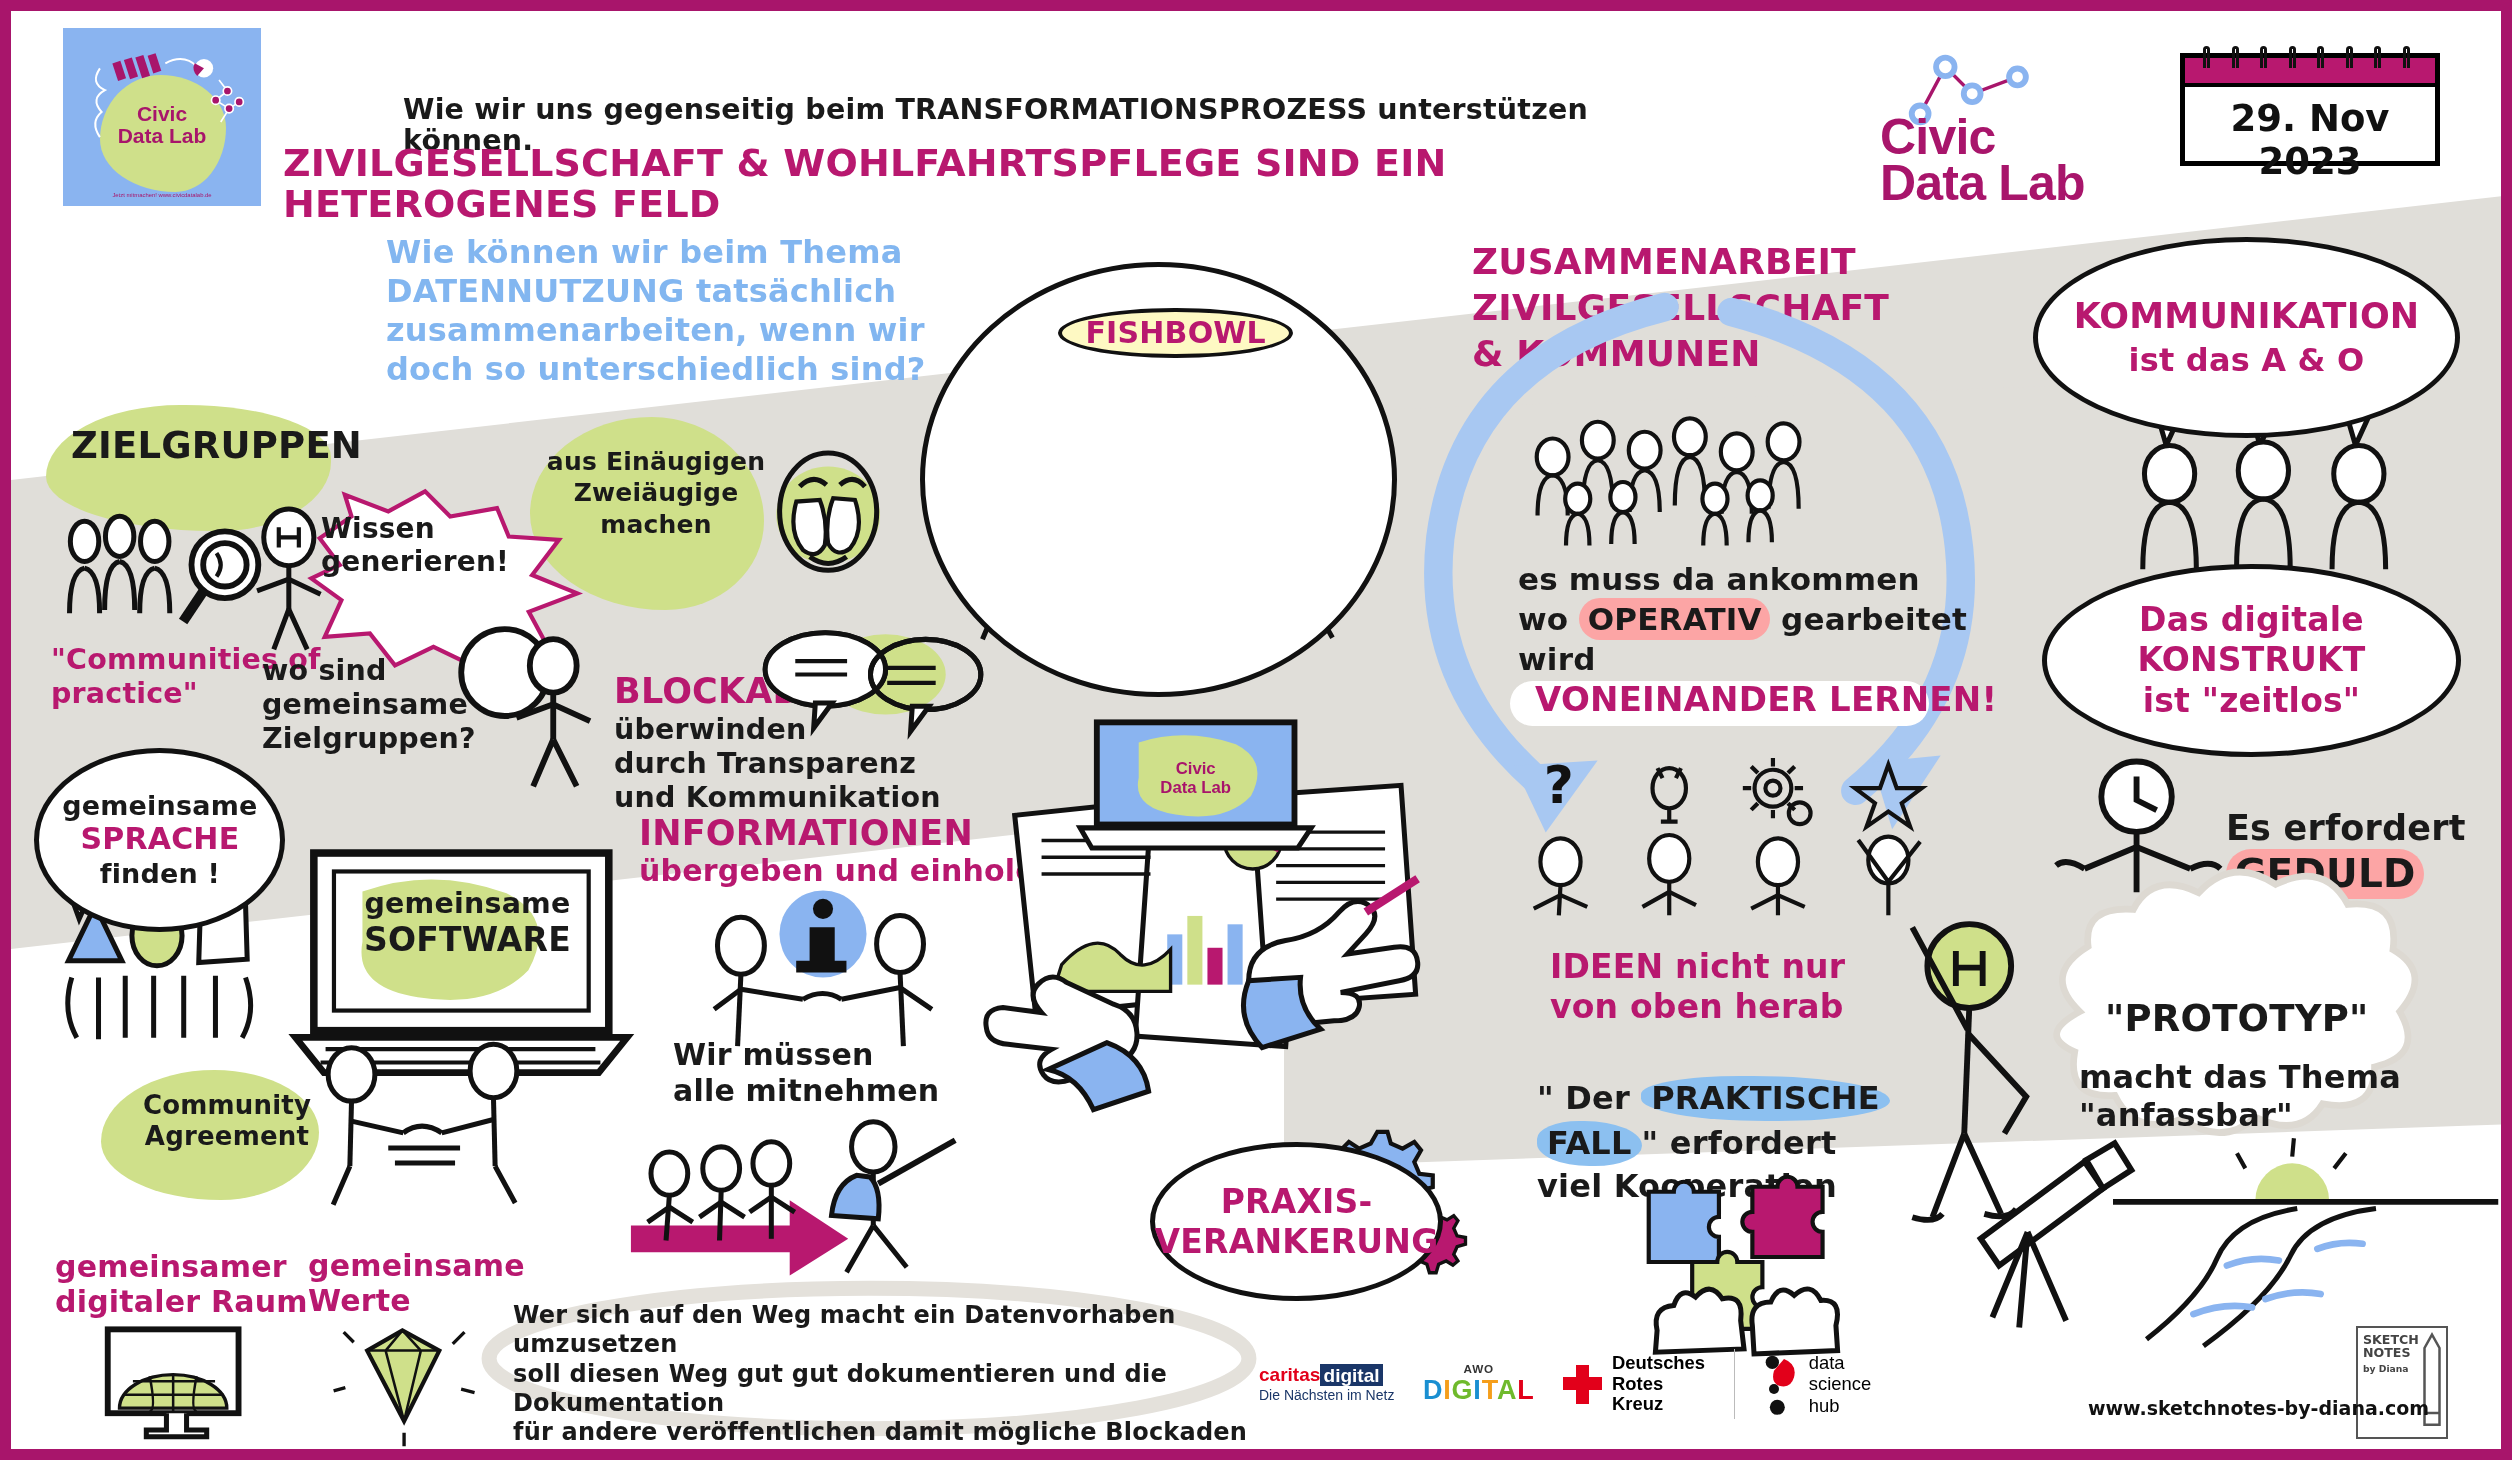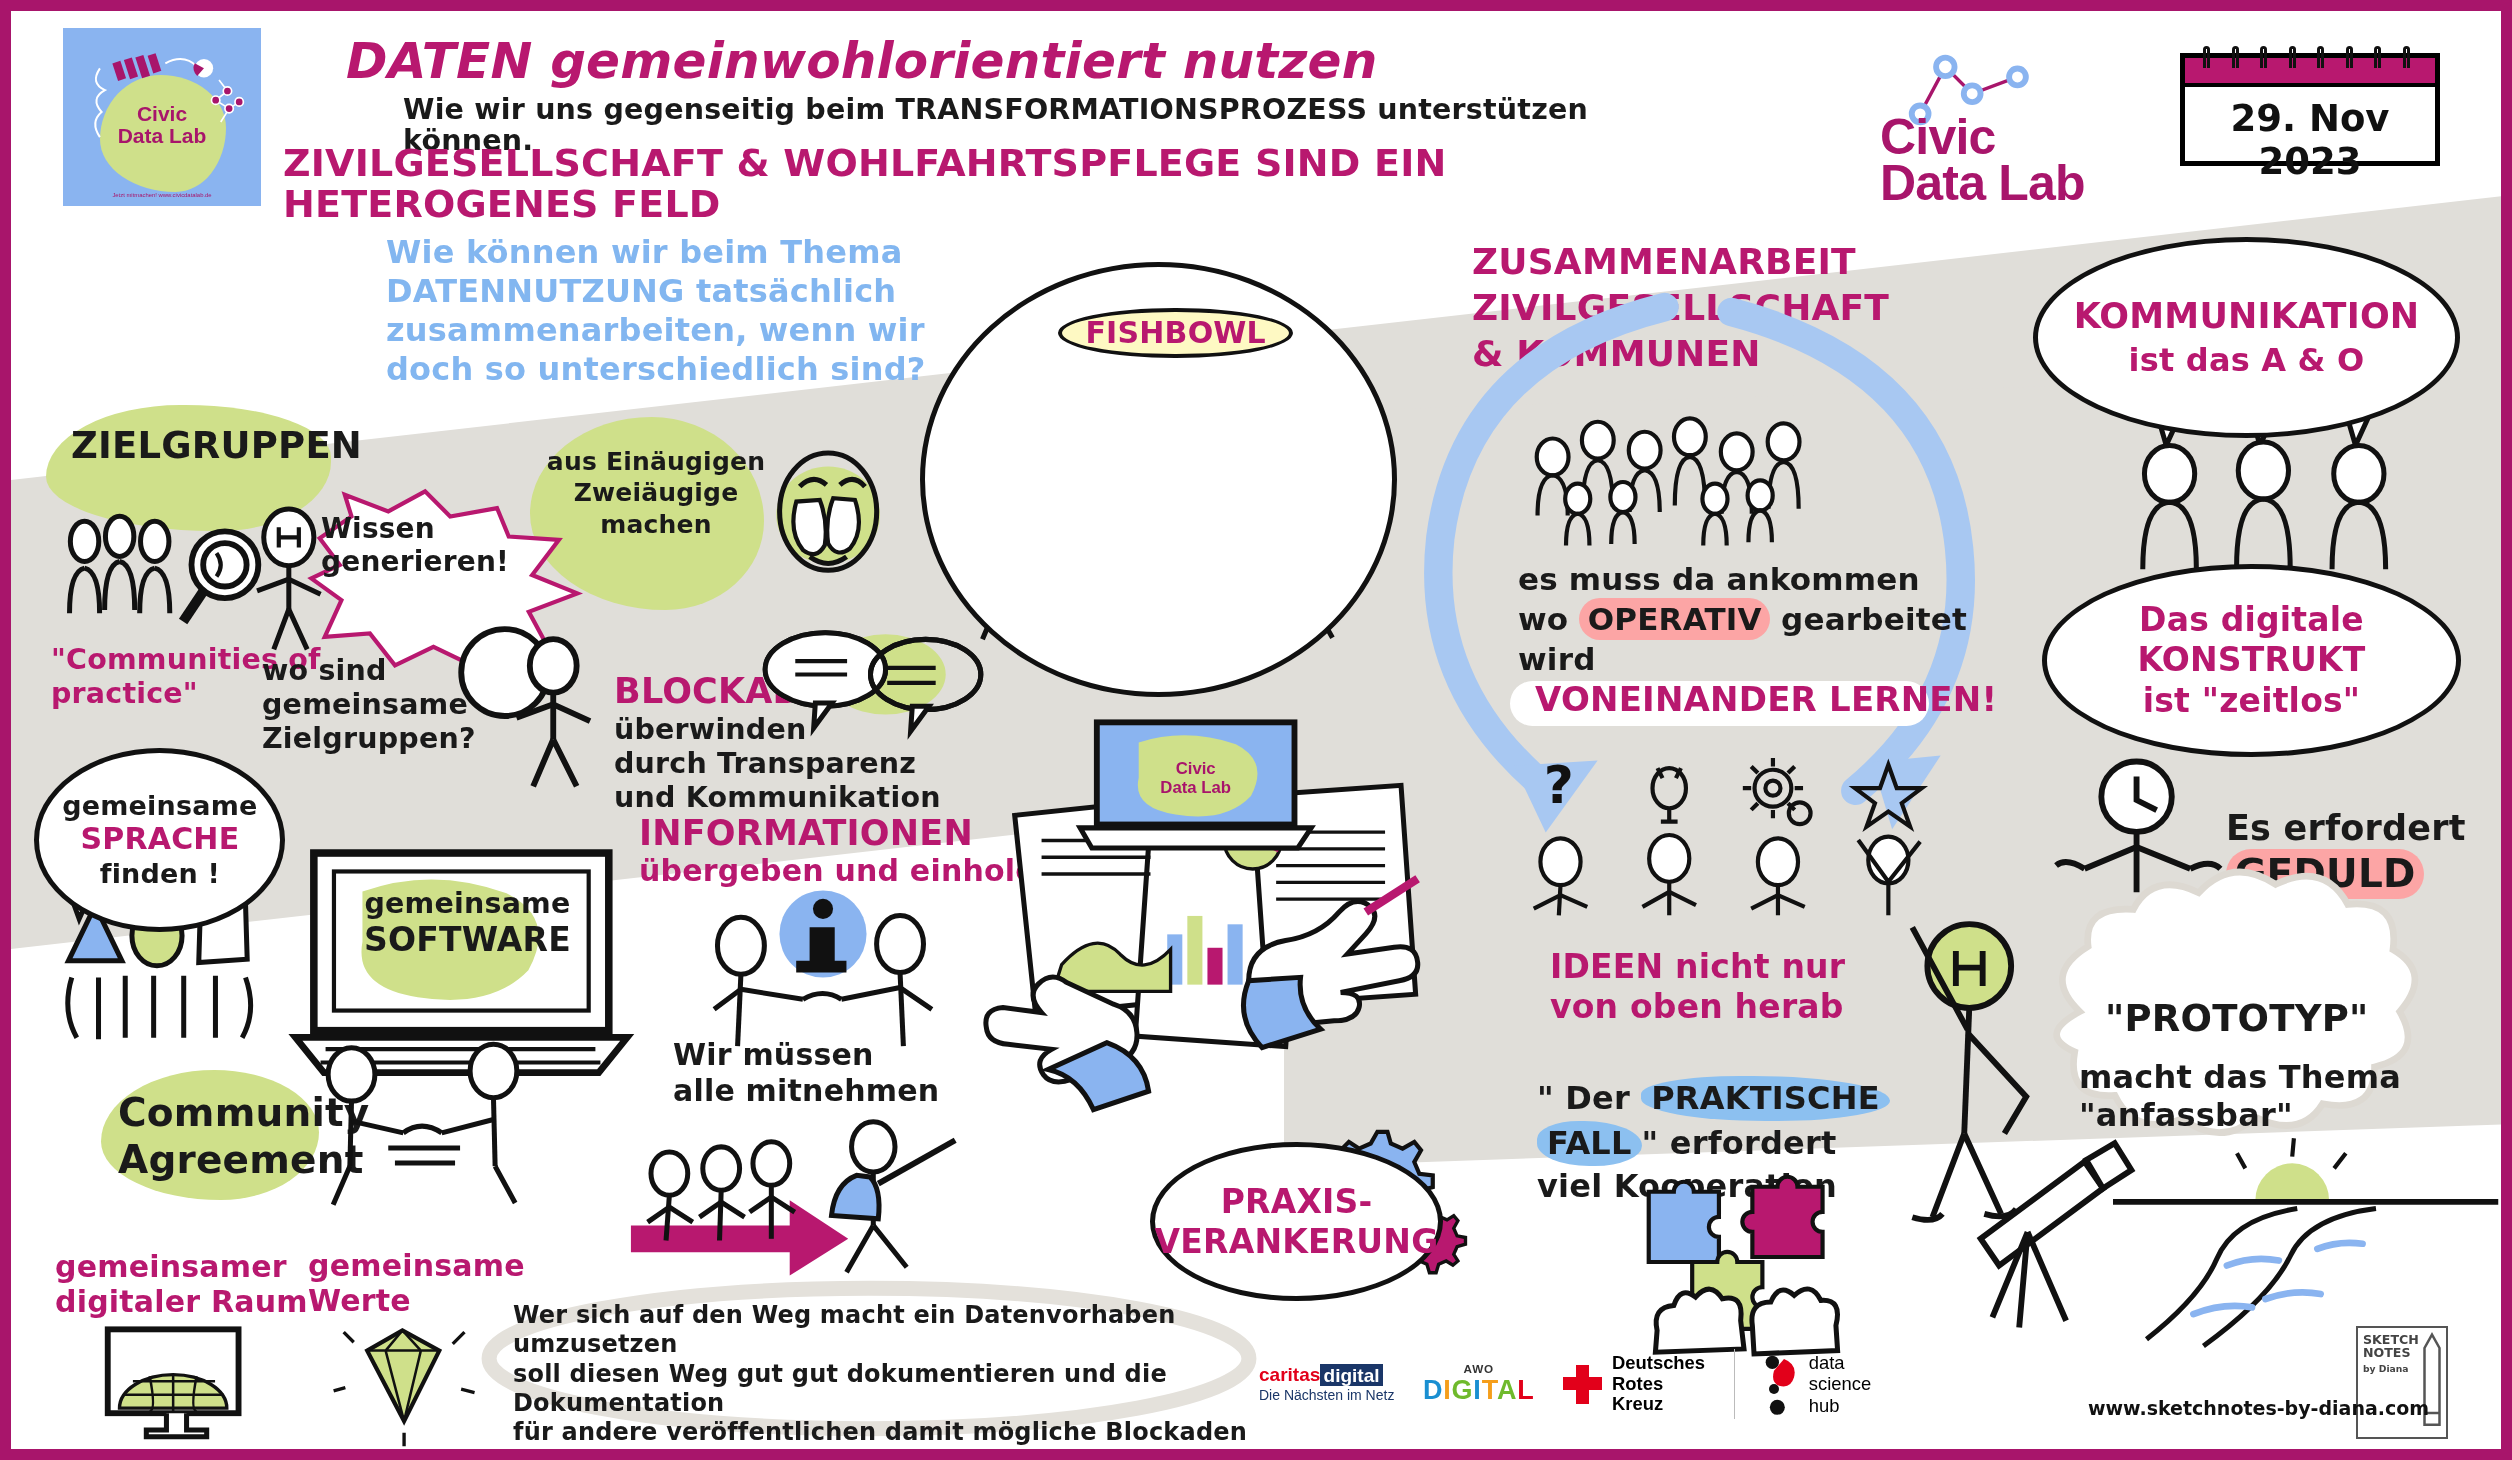--- a/index.html
+++ b/index.html
@@ -181,21 +181,20 @@
           <circle cx="210" cy="88" r="5"></circle>
       </g>
       <path d="M44 48 q-12 18 6 26 q-18 10 -4 26 q-14 12 -2 30" stroke="#fff" stroke-width="2.4" fill="none"></path>
     </svg>
     <div class="lb-text">
       <span>Civic</span><br><span>Data Lab</span>
     </div>
     <div class="lb-sub">Jetzt mitmachen! www.civicdatalab.de</div>
   </div>
 
-  <div class="layer hw pink" style="left:335px;top:23.4px;width:1089px;font-size:50px;font-style:italic;">DATEN gemeinwohlorientiert nutzen</div>
 
   <div class="layer hw" style="left:348px;top:84px;width:1256px;font-size:28.5px;margin-left:44px;">Wie wir uns gegenseitig beim TRANSFORMATIONSPROZESS unterstützen können.</div>
 
   <div class="layer hw pink cap" style="left:272px;top:132px;width:1465px;font-size:38px;">ZIVILGESELLSCHAFT &amp; WOHLFAHRTSPFLEGE sind ein HETEROGENES FELD</div>
 
   <div id="cdl-logo-right">
     <svg width="193" height="59" style="display:block;margin-left:20px;" viewBox="0 0 230 70">
       <g stroke="#a8156b" stroke-width="4" fill="none">
         <path d="M24 70 L54 14 L86 46 L140 26"></path>
       </g>
@@ -665,21 +664,21 @@
         <path d="M404 168 q26 -10 54 -6"></path>
     </g>
     <g stroke="#111" stroke-width="7" fill="#fff">
       <path d="M2 156 L126 64 L148 96 L24 188 Z"></path>
       <path d="M128 62 L162 42 L182 74 L148 96 Z"></path>
       <path d="M58 148 L48 262 M58 148 L104 254 M58 148 L16 250"></path>
     </g>
   </svg>
 
   <div class="blob" style="left:90px;top:1059px;width:218px;height:130px;border-radius:52% 48% 45% 55% / 55% 48% 52% 45%;"></div>
-  <div class="layer hw" style="left:107px;top:1079px;width:218px;font-size:39px;line-height:1.2;text-align:center;">
+  <div class="layer hw" style="left:107px;top:1079px;width:218px;font-size:26px;line-height:1.2;text-align:center;">
     <span>Community</span><br>
     <span>Agreement</span>
   </div>
   <svg class="layer" style="left:297px;top:1030px;" width="234" height="167" viewBox="0 0 280 200">
     <g stroke="#111" stroke-width="6" fill="#fff">
       <ellipse cx="52" cy="40" rx="28" ry="32"></ellipse>
       <path d="M52 72 L50 150" fill="none"></path>
       <ellipse cx="222" cy="36" rx="28" ry="32"></ellipse>
       <path d="M222 68 L224 150" fill="none"></path>
       <path d="M52 96 L114 110 M222 94 L160 110" fill="none"></path>

